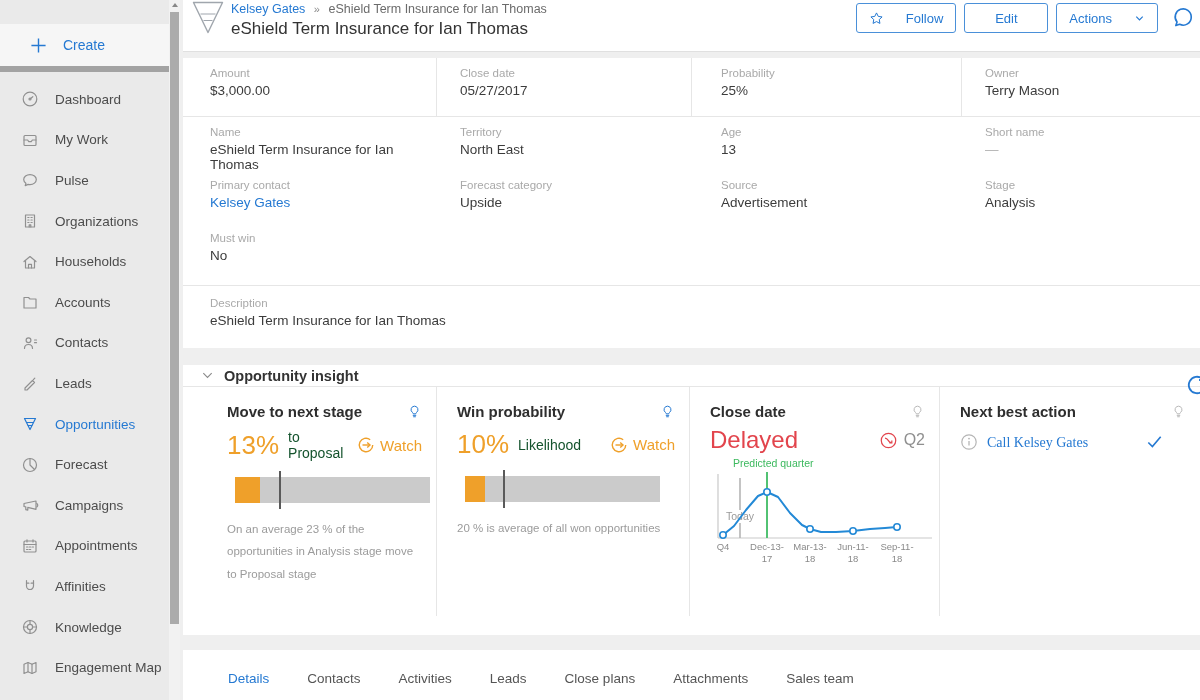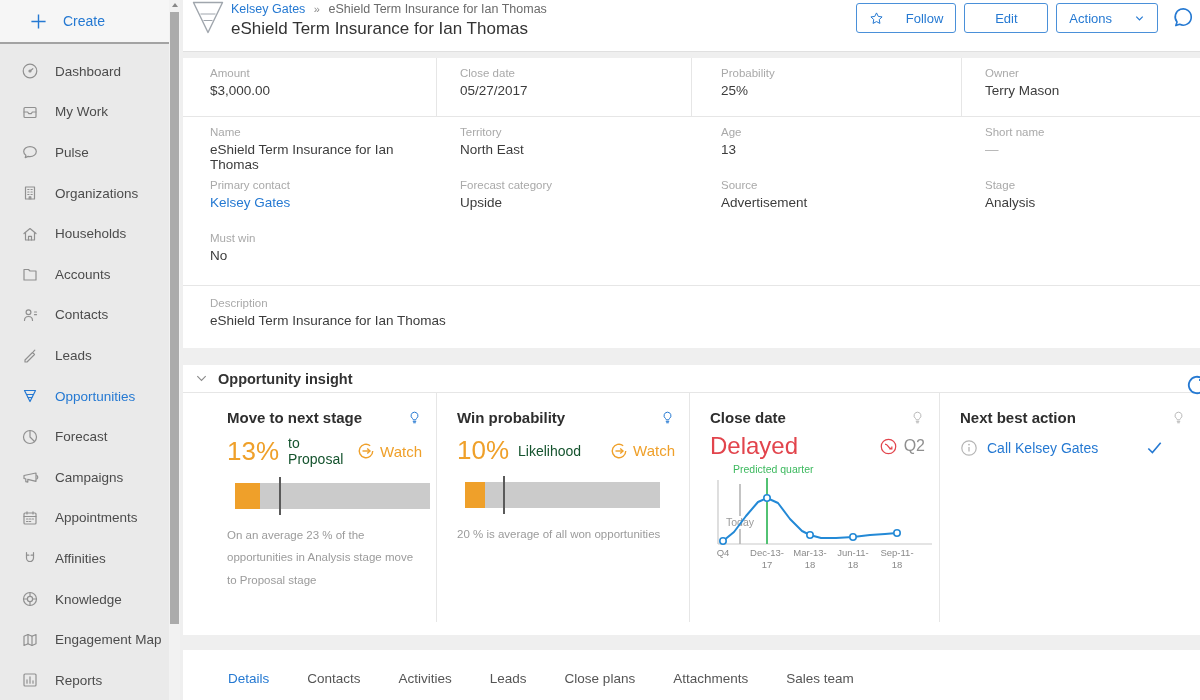--- a/index.html
+++ b/index.html
@@ -1,20 +1,20 @@
 <!DOCTYPE html>
 <html><head>
 <meta charset="utf-8">
 <style>
   html,body{margin:0;padding:0;background:#efefef;font-family:"Liberation Sans",sans-serif;}
   .app{position:relative;width:1200px;height:700px;overflow:hidden;background:#efefef;}
 
   
   .sidebar{position:absolute;left:0;top:0;width:180px;height:700px;background:#eaeaea;}
-  .create-row{height:42px;background:#f6f6f6;border-bottom:2px solid #a3a3a3;display:flex;align-items:center;padding-left:30px;gap:16px;cursor:pointer;}
+  .create-row{height:42px;background:#f6f6f6;border-bottom:6px solid #a3a3a3;display:flex;align-items:center;padding-left:30px;gap:16px;cursor:pointer;margin-top:24px;}
   .create-label{color:#2579d2;font-size:14px;}
   .nav{padding-top:7px;}
   .nav-item{height:40.6px;display:flex;align-items:center;padding-left:21px;gap:16px;color:#4c4c4c;font-size:13.5px;cursor:pointer;box-sizing:border-box;}
   .nav-icon{color:#909090;display:flex;flex:0 0 18px;}
   .nav-item.active{color:#2579d2;}
   .nav-item.active .nav-icon{color:#2579d2;}
   .sb-track{position:absolute;top:0;right:0;width:11px;height:700px;background:#f2f2f2;}
   .sb-up{height:10px;display:flex;align-items:center;justify-content:center;}
   .sb-up::after{content:'';display:block;border:3px solid transparent;border-bottom:4px solid #888;margin-top:-3px;}
   .sb-thumb{position:absolute;top:12px;left:1px;width:9px;height:612px;background:#ababab;}
@@ -46,21 +46,21 @@
   .drow .field:nth-child(3){padding-left:29px;}
   .drow .field:nth-child(4){padding-left:23px;}
   .flabel{font-size:11.5px;color:#a9a9a9;}
   .fvalue{font-size:13.5px;color:#3c3c3c;margin-top:4px;}
   .fvalue.link{color:#2579d2;cursor:pointer;text-decoration:none;display:inline-block;}
   .fvalue.muted{color:#b0b0b0;}
   .desc-block{border-top:1px solid #e6e6e6;padding:11px 13px 0 27px;}
 
   
   .insight-panel{position:absolute;top:365px;left:3px;right:0;height:270px;background:#fff;}
-  .insight-header{height:28px;border-bottom:1px solid #e6e6e6;display:flex;align-items:center;padding-left:12px;position:relative;box-sizing:border-box;}
+  .insight-header{height:22px;border-bottom:1px solid #e6e6e6;display:flex;align-items:center;padding-left:18px;position:relative;box-sizing:border-box;}
   .chev{color:#8a8a8a;margin-right:10px;display:flex;cursor:pointer;}
   .insight-title{font-size:14.5px;font-weight:700;color:#333;}
   .refresh{position:absolute;right:-9px;top:8px;color:#2579d2;cursor:pointer;}
   .cards{display:flex;height:229px;}
   .card{box-sizing:border-box;padding:16px 14px 0 20px;border-right:1px solid #e6e6e6;}
   .card:nth-child(1){width:254px;padding-left:44px;}
   .card:nth-child(2){width:253px;}
   .card:nth-child(3){width:250px;}
   .card:nth-child(4){flex:1;border-right:none;}
   .card-head{display:flex;justify-content:space-between;align-items:flex-start;}
@@ -73,21 +73,21 @@
   .suffix{font-size:14px;color:#14532d;margin-left:9px;}
   .watch{margin-left:auto;color:#efa02a;display:flex;align-items:center;gap:5px;font-size:15px;cursor:pointer;}
   .bar{position:relative;margin:16px 0 0 8px;width:195px;height:26px;background:#cbcbcb;}
   .bar-fill{height:100%;background:#efa02a;}
   .bar-marker{position:absolute;top:-6px;width:2px;height:38px;background:#5a5a5a;transform:translateX(-50%);}
   .caption{margin-top:15px;font-size:11.5px;color:#9b9b9b;line-height:1.95;max-width:222px;}
   .delayed{font-size:24px;color:#e2444c;}
   .q-group{margin-left:auto;display:flex;align-items:center;gap:6px;color:#8f8f8f;font-size:16px;}
   .qicon{color:#e2444c;display:flex;}
   .close-chart{margin-top:4px;display:block;margin-left:0;}
-  .action-row{margin-top:12px;display:flex;align-items:center;gap:9px;}
+  .action-row{margin-top:12px;display:flex;align-items:flex-end;gap:9px;font-family:Liberation Serif, serif;}
   .info-ic{color:#b5b5b5;display:flex;}
   .action-link{color:#2579d2;font-size:14px;cursor:pointer;text-decoration:none;}
   .check-ic{color:#2579d2;margin-left:auto;display:flex;padding-right:22px;cursor:pointer;}
 
   
   svg text{font-family:"Liberation Sans",sans-serif;}
   .ax{stroke:#c9c9c9;stroke-width:1.2;}
   .today-line{stroke:#b5b5b5;stroke-width:1.6;}
   .pred-line{stroke:#52c273;stroke-width:2;}
   .lbl-bg{fill:#ffffff;}

